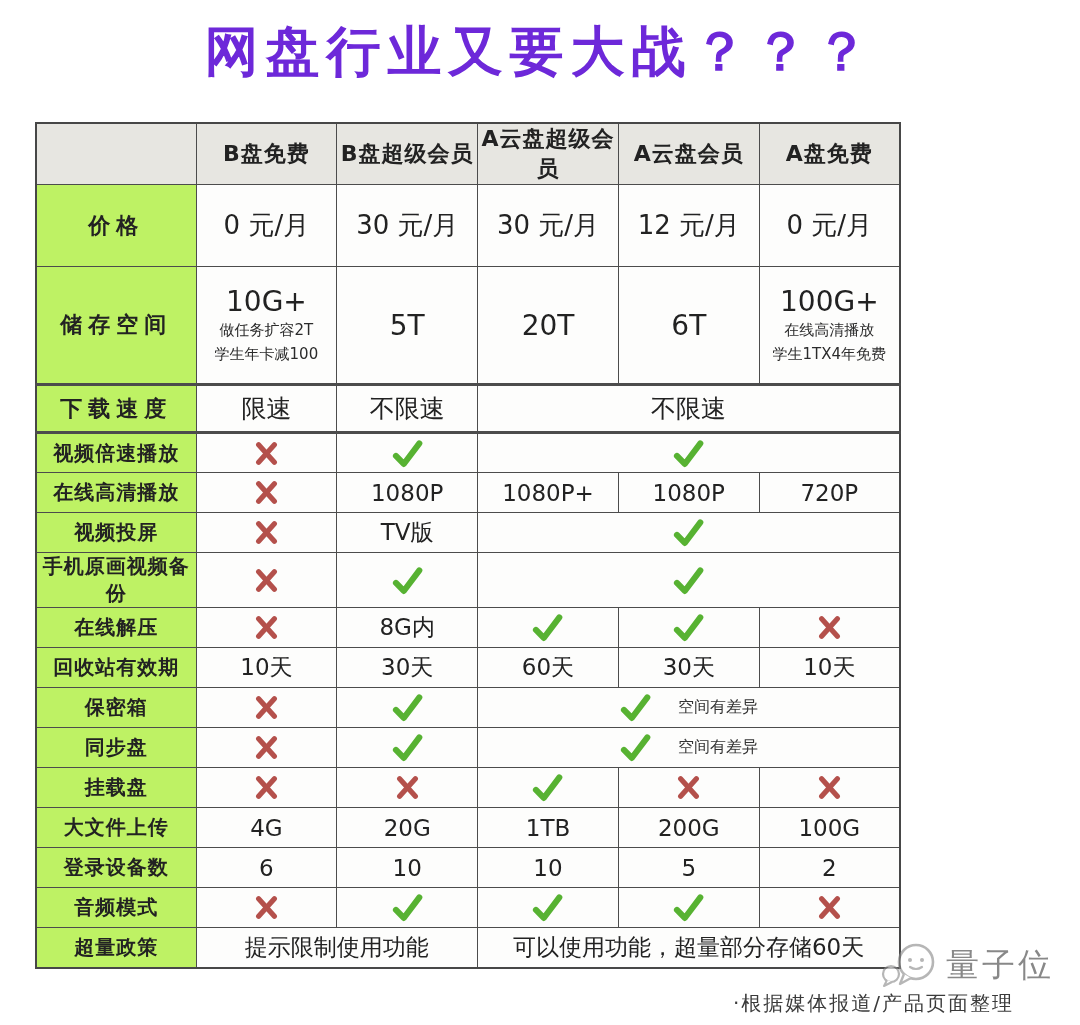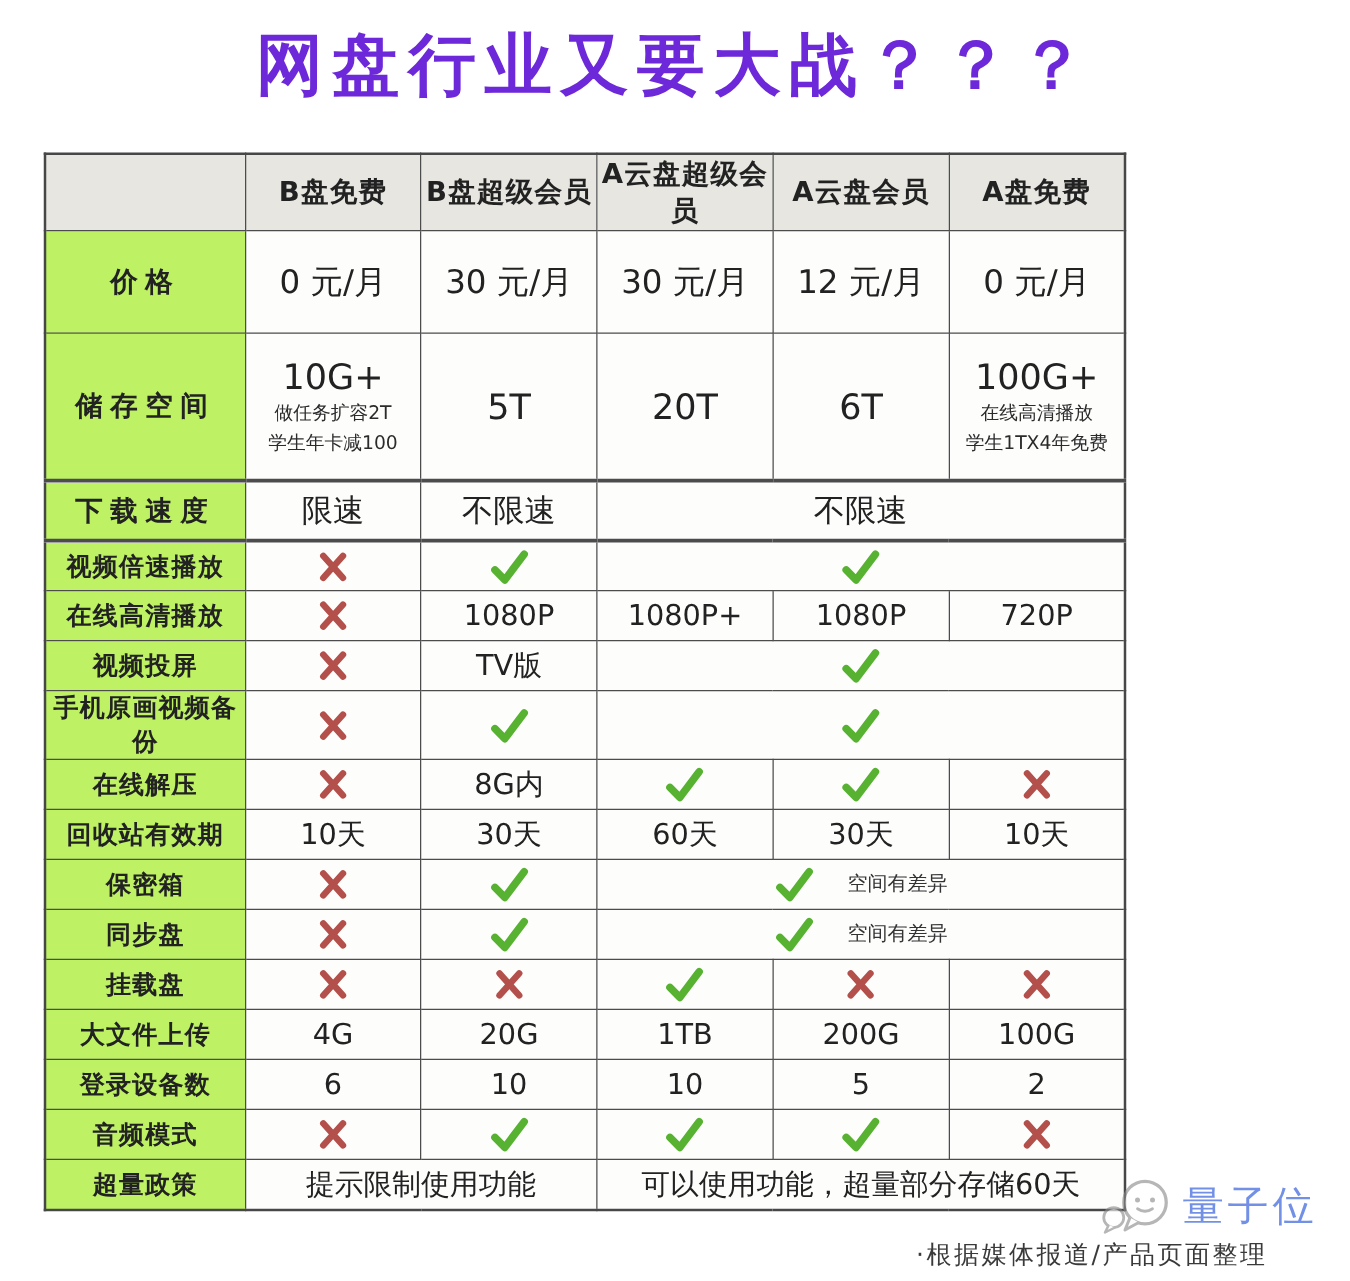--- a/index.html
+++ b/index.html
@@ -84,21 +84,21 @@
   .watermark {
     position:absolute;
     left:878px; top:938px;
     display:flex; align-items:center; gap:4px;
     opacity:0.62;
     pointer-events:none;
   }
   .watermark-text {
     font-size:33px;
     letter-spacing:3px;
-    color:#1d4ed8;
+    color:#404040;
     font-weight:400;
   }
 </style>
 </head>
 <body>
 
 <h1 class="title">网盘行业又要大战？？？</h1>
 
 <table class="cmp">
   <colgroup>

